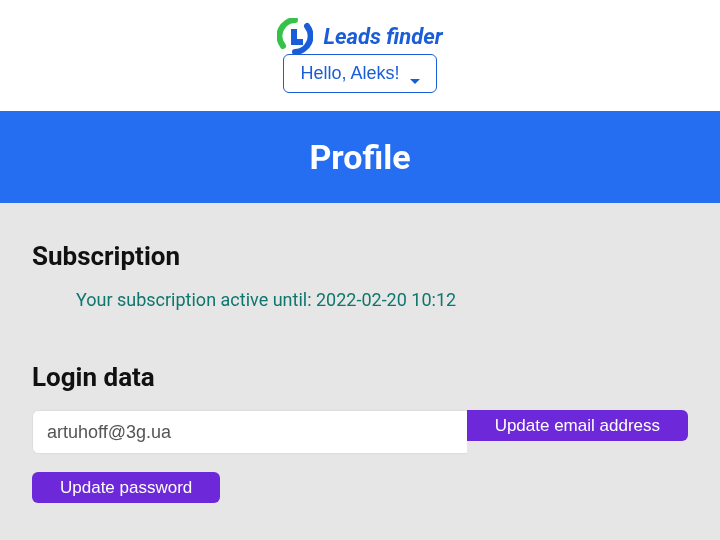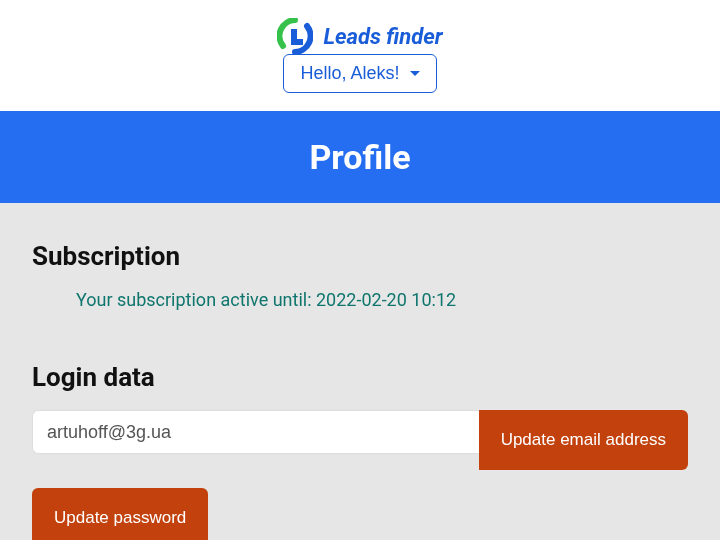--- a/index.html
+++ b/index.html
@@ -36,21 +36,21 @@
     color: #1a5dd8;
   }
   .user-dropdown {
     border: 1px solid #1a5dd8;
     border-radius: 6px;
     color: #1a5dd8;
     background: #fff;
     font-size: 18px;
     padding: 8px 16px;
     display: flex;
-    align-items: center;
+    align-items: flex-end;
     gap: 10px;
     cursor: pointer;
   }
   .caret {
     width: 0; height: 0;
     border-left: 5px solid transparent;
     border-right: 5px solid transparent;
     border-top: 5px solid #1a5dd8;
   }
   .banner {
@@ -110,27 +110,27 @@
     top: 50%;
     transform: translateY(-50%);
     background: none;
     border: none;
     cursor: pointer;
     color: #555;
     padding: 4px;
   }
   .eye-btn svg { width: 20px; height: 20px; display: block; }
   .primary-btn {
-    background: #c2410c;
+    background: #6d28d9;
     color: #fff;
     border: none;
     border-radius: 0 6px 6px 0;
-    padding: 0 22px;
+    padding: 0 28px;
     font-size: 17px;
-    height: 60px;
+    height: 31px;
     cursor: pointer;
     white-space: nowrap;
   }
   .primary-btn.standalone {
     border-radius: 6px;
   }
 </style>
 </head>
 <body>
 

